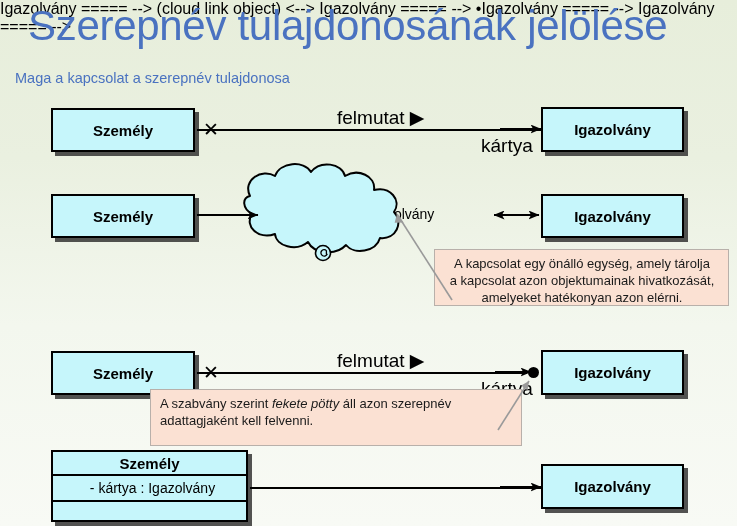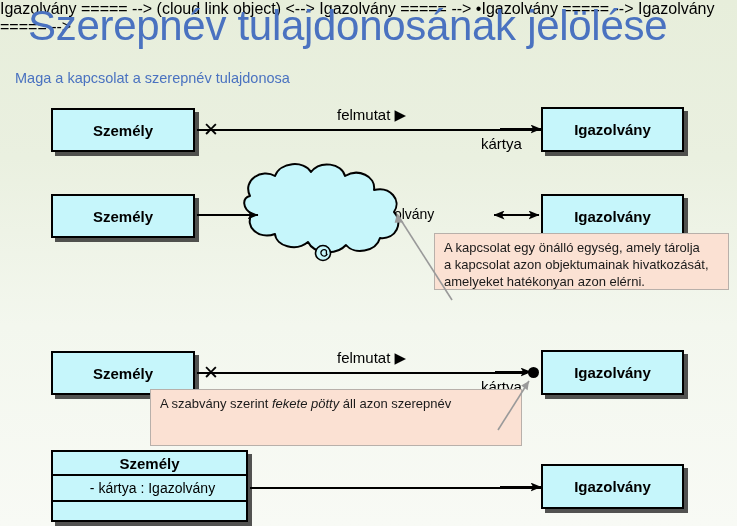--- a/index.html
+++ b/index.html
@@ -100,21 +100,21 @@
   }
   .xmark {
     position: absolute;
     font-size: 19px;
     line-height: 1;
     color: #000;
     font-family: "Liberation Sans", sans-serif;
   }
   .edge-label {
     position: absolute;
-    font-size: 15px;
+    font-size: 19px;
     color: #000;
     white-space: nowrap;
   }
   .dot {
     position: absolute;
     width: 11px;
     height: 11px;
     border-radius: 50%;
     background: #000;
   }
@@ -194,21 +194,21 @@
 
   <div id="cloud-wrap">
     <div class="cloud-text">kártya : Igazolvány</div>
   </div>
 
   <div class="umlbox" style="left:541px; top:194px; width:143px; height:44px;">
     <span class="boxname">Igazolvány</span>
   </div>
 
   
-  <div class="callout" style="left:434px; top:233px; width:295px; height:57px;">
+  <div class="callout" style="left:434px; top:249px; width:295px; height:57px;text-align:center;">
     <div>A kapcsolat egy önálló egység, amely tárolja</div>
     <div>a kapcsolat azon objektumainak hivatkozását,</div>
     <div>amelyeket hatékonyan azon elérni.</div>
   </div>
 
   
 
    •Igazolvány ===== --&gt;
   <div class="umlbox" style="left:51px; top:351px; width:144px; height:44px;">
     <span class="boxname">Személy</span>
@@ -224,20 +224,21 @@
 
   <div class="dot" style="left:528px; top:367px;"></div>
 
   <div class="umlbox" style="left:541px; top:350px; width:143px; height:45px;">
     <span class="boxname">Igazolvány</span>
   </div>
 
   
   <div class="callout" style="left:150px; top:389px; width:372px; height:57px;">
     <div><span>A szabvány szerint </span><i>fekete pötty</i><span> áll azon szerepnév</span></div>
+    <div>adattagjaként kell felvenni.</div>
   </div>
 
    Igazolvány ===== --&gt;
   <div class="umlclass" style="left:51px; top:450px; width:197px; height:72px;">
     <div class="compartment c-name">
       <span>Személy</span>
     </div>
     <div class="compartment c-attr">
       <span>- kártya : Igazolvány</span>
     </div>

